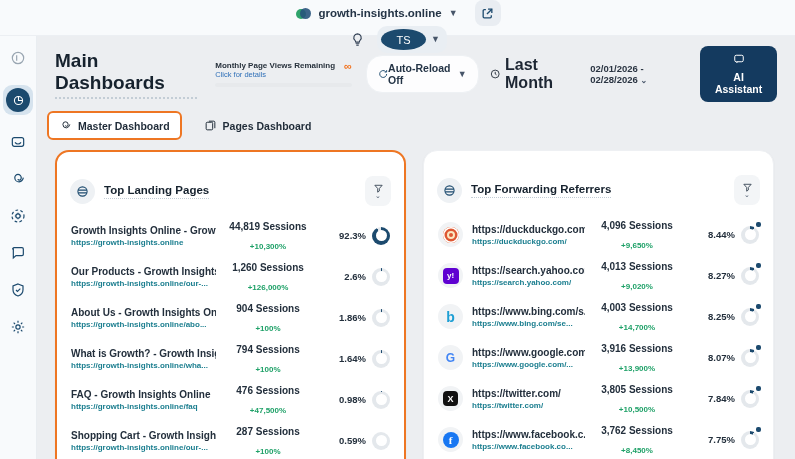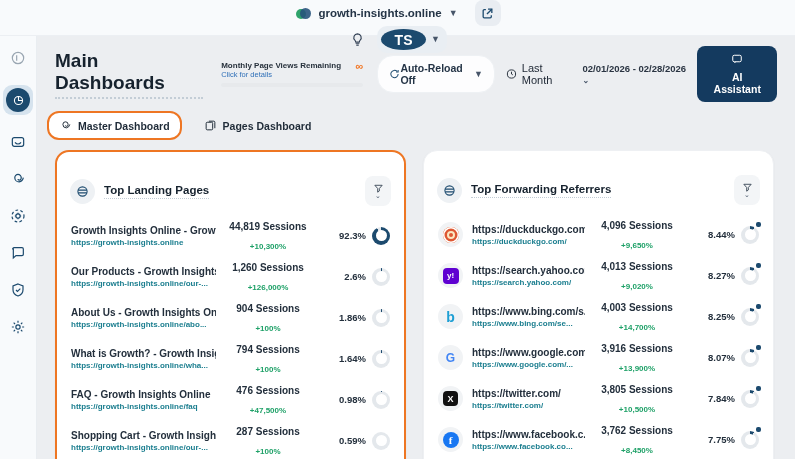--- a/index.html
+++ b/index.html
@@ -12,21 +12,21 @@
   .site-fav { width:15px; height:15px; position:relative; }
   .site-fav i { position:absolute; border-radius:50%; }
   .site-fav .c1 { width:10px; height:10px; background:#2fa36b; left:0; top:3px; }
   .site-fav .c2 { width:11px; height:11px; background:#27537c; right:0; top:2px; opacity:.9; }
   .site-name { font-size:11.5px; font-weight:700; color:#243446; }
   .chev { color:#475569; font-size:9px; line-height:1; }
   .open-btn { width:26px; height:26px; margin-left:10px; border-radius:8px; background:#e9edf2; border:none; display:flex; align-items:center; justify-content:center; cursor:pointer; }
   .tb-right { display:flex; align-items:center; gap:12px; }
   .bulb-btn { background:none; border:none; cursor:pointer; display:flex; }
   .user-pill { display:flex; align-items:center; gap:5px; background:#e9eef3; border-radius:10px; padding:3px 7px 3px 4px; cursor:pointer; }
-  .avatar { width:45px; height:21px; border-radius:50%; background:#1c4a6e; color:#fff; font-size:14px; font-weight:700; display:flex; align-items:center; justify-content:center; }
+  .avatar { width:45px; height:21px; border-radius:50%; background:#1c4a6e; color:#fff; font-size:11px; font-weight:400; display:flex; align-items:center; justify-content:center; }
 
   
   .shell { display:flex; height:423px; }
   .sidebar { width:37px; background:#f8fafc; border-right:1px solid #e9edf1; display:flex; flex-direction:column; align-items:center; padding-top:12px; gap:17px; }
   .sb-ic { width:20px; height:20px; display:flex; align-items:center; justify-content:center; cursor:pointer; }
   .sb-active { width:30px; height:30px; background:#d6e3ee; border-radius:9px; display:flex; align-items:center; justify-content:center; cursor:pointer; }
   .sb-active .disc { width:24px; height:24px; background:#1c4a6e; border-radius:50%; display:flex; align-items:center; justify-content:center; }
 
   .main { flex:1; padding:10px 18px 0 18px; overflow:hidden; }
 
@@ -34,28 +34,28 @@
   .hd-row { display:flex; align-items:center; gap:14px; }
   .page-title { font-size:19px; font-weight:800; color:#16222e; border-bottom:2px dotted #c3cdd6; padding-bottom:3px; }
   .quota { width:152px; margin-left:4px; }
   .quota-top { display:flex; justify-content:space-between; align-items:flex-start; }
   .quota-title { font-size:8px; font-weight:700; color:#27313c; }
   .quota-link { font-size:7.5px; color:#3070b8; cursor:pointer; }
   .infinity { color:#f2711c; font-size:11px; font-weight:700; line-height:1; }
   .quota-bar { margin-top:4px; height:4px; border-radius:2px; background:#e7e9ec; }
   .hd-right { margin-left:auto; display:flex; align-items:center; gap:11px; }
   .reload-pill { display:flex; align-items:center; background:#fdfdfe; border:1px solid #eef1f4; border-radius:16px; padding:6px 11px; font-size:10.5px; font-weight:600; color:#243446; cursor:pointer; }
-  .lastmonth { display:flex; align-items:center; gap:5px; font-size:11px; font-weight:400; color:#1d2633; cursor:pointer; }
+  .lastmonth { display:flex; align-items:center; gap:5px; font-size:16px; font-weight:700; color:#1d2633; cursor:pointer; }
   .dates { font-size:9.5px; font-weight:600; color:#2a3442; cursor:pointer; }
   .dates .chev { font-size:8px; }
   .ai-btn { display:flex; align-items:center; gap:6px; background:#143a5f; color:#fff; border:none; border-radius:8px; padding:7px 12px; font-size:10.5px; font-weight:700; cursor:pointer;flex-direction:column; }
 
   
   .tabs { display:flex; align-items:center; gap:10px; margin:9px 0 10px -8px; }
-  .tab { display:flex; align-items:center; gap:6px; font-size:10.5px; font-weight:600; color:#1f2b38; padding:6px 10px; border-radius:12px; cursor:pointer; background:transparent; border:2px solid transparent; }
+  .tab { display:flex; align-items:center; gap:6px; font-size:10.5px; font-weight:600; color:#1f2b38; padding:6px 10px; border-radius:6px; cursor:pointer; background:transparent; border:2px solid transparent; }
   .tab.hl { border-color:#ee7623; background:#fff; }
 
   
   .cards { display:flex; gap:17px; }
   .card { background:#fff; border-radius:14px; width:351px; height:328px; box-shadow:0 1px 2px rgba(16,24,40,.05); border:1px solid #eef0f3; display:flex; flex-direction:column; }
   .card.hl { border:2px solid #ee7623; }
   .card-hd { display:flex; align-items:center; gap:9px; padding:24px 13px 7px 13px; }
   .card-hd-ic { width:25px; height:25px; border-radius:50%; background:#eef1f4; display:flex; align-items:center; justify-content:center; }
   .card-title { font-size:11.5px; font-weight:700; color:#16222e; border-bottom:1.5px dotted #c3cdd6; padding-bottom:2px; }
   .filter-btn { margin-left:auto; width:26px; height:30px; border:none; background:#f3f5f7; border-radius:8px; display:flex; flex-direction:column; align-items:center; justify-content:center; gap:0; cursor:pointer; color:#394655; }

